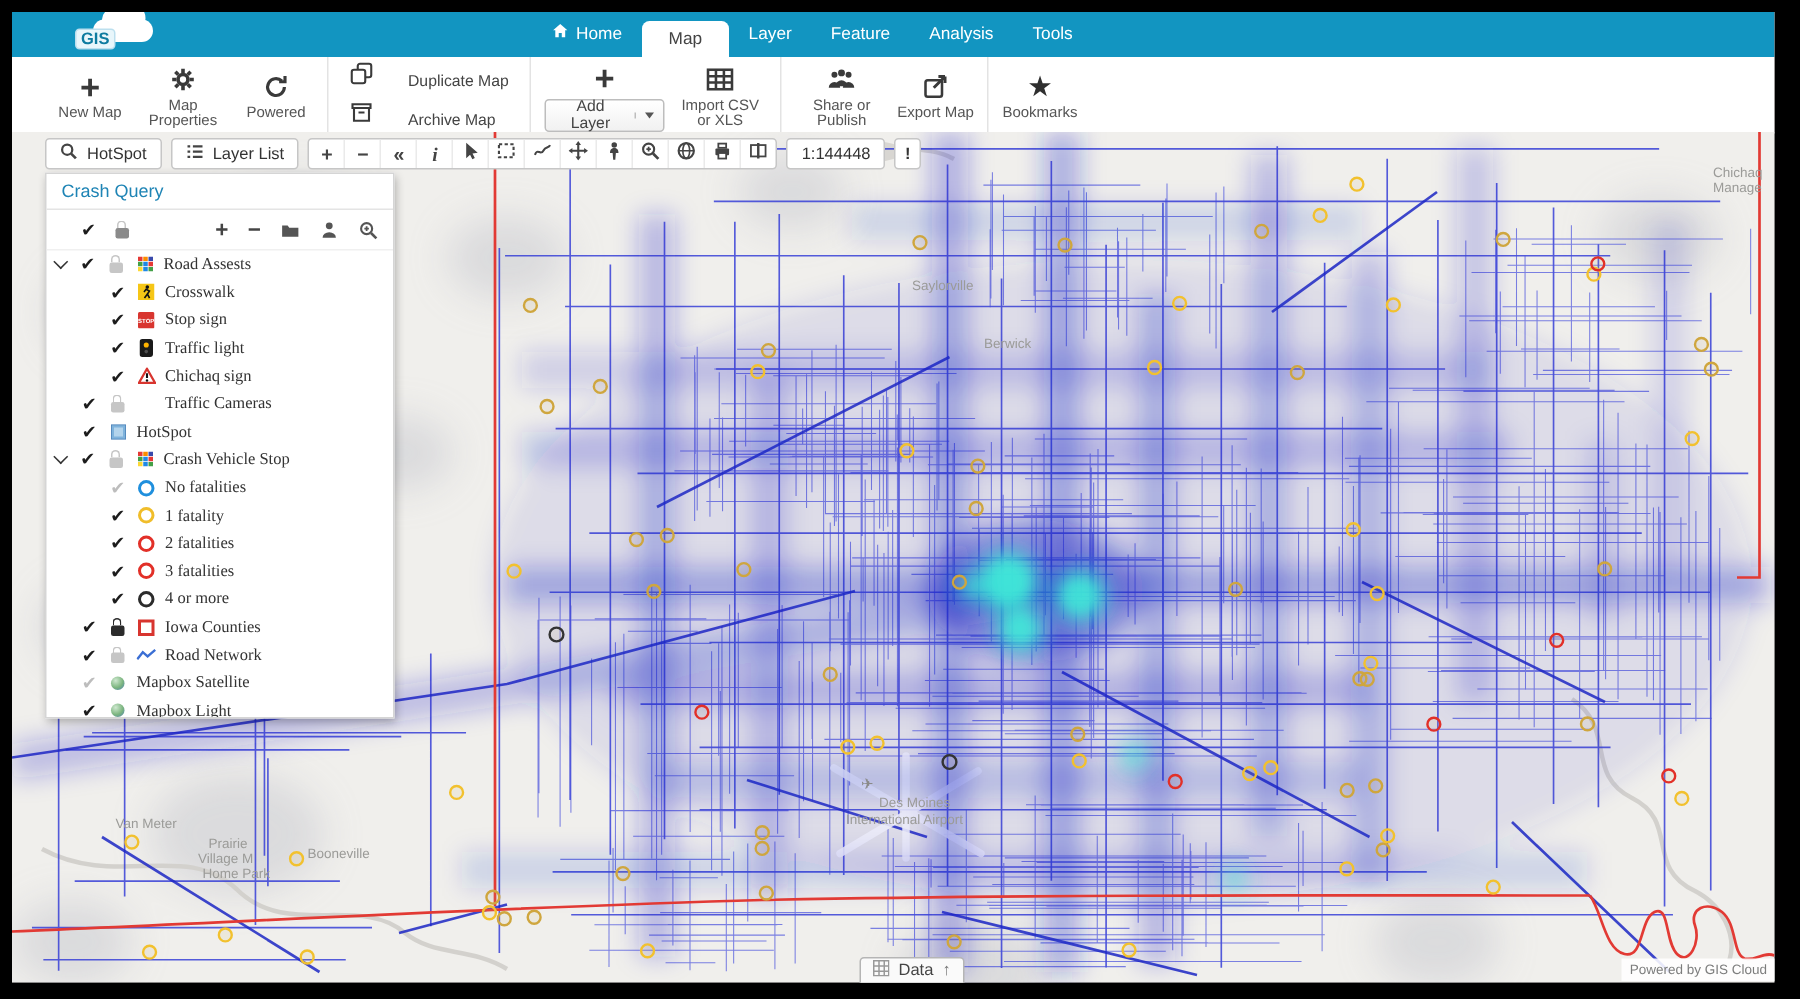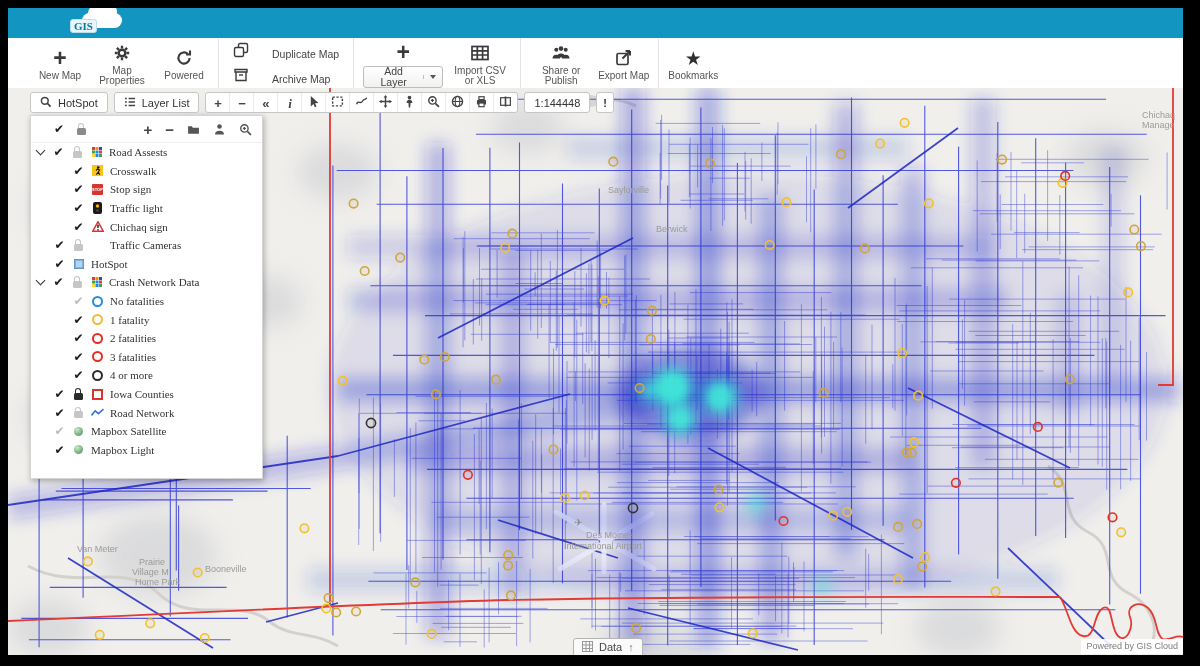--- a/index.html
+++ b/index.html
@@ -1,21 +1,21 @@
 <!DOCTYPE html>
 <html><head>
 <meta charset="utf-8">
 <style>
   html,body{margin:0;padding:0;background:#000;width:1200px;height:666px;overflow:hidden;
     font-family:"Liberation Sans","DejaVu Sans",sans-serif;}
   .app{position:absolute;left:8px;top:8px;width:1175px;height:647px;background:#efeeec;overflow:hidden;}
 
   
   .topbar{position:relative;height:30px;background:#1295c1;}
-  .logo{position:absolute;left:60px;top:3px;width:70px;height:26px;font-family:Liberation Serif, serif;}
+  .logo{position:absolute;left:40px;top:3px;width:70px;height:26px;}
   .cloud{position:absolute;left:14px;top:2px;width:40px;height:15px;background:#fff;border-radius:10px;}
   .cloud::before{content:"";position:absolute;left:6px;top:-7px;width:14px;height:14px;background:#fff;border-radius:50%;}
   .cloud::after{content:"";position:absolute;left:17px;top:-10px;width:18px;height:18px;background:#fff;border-radius:50%;}
   .logotext{position:absolute;left:2px;top:8px;font-size:11px;font-weight:bold;color:#0d7ba0;
     background:#e8f6fb;border-radius:3px;padding:0 3px;border:1px solid #bcdfee;z-index:2;}
   .menu{position:absolute;left:347px;top:0;height:30px;display:flex;align-items:flex-end;}
   .mitem{color:#fff;font-size:11.5px;padding:0 13px;line-height:30px;height:30px;display:flex;align-items:center;gap:5px;cursor:default;}
   .mitem.active{background:#fff;color:#444;height:24px;line-height:24px;border-radius:5px 5px 0 0;padding:0 18px;}
 
   
@@ -256,20 +256,43 @@
           <text x="566" y="438" font-size="10" fill="#8a8a88">✈</text>
         </g>
       </svg>
   </div>
 
   <div class="topbar">
     <div class="logo">
       <div class="cloud"></div>
       <div class="logotext">GIS</div>
     </div>
+    <div class="menu" id="menu">
+        <div class="mitem">
+          <span><svg width="11" height="11" viewBox="0 0 12 12">
+              <path d="M6 1 L11.2 5.6 H9.6 V10.8 H7.1 V7.6 H4.9 V10.8 H2.4 V5.6 H0.8 Z" fill="#fff"></path>
+            </svg></span>
+          <span>Home</span>
+        </div>
+        <div class="mitem active">
+          <span>Map</span>
+        </div>
+        <div class="mitem">
+          <span>Layer</span>
+        </div>
+        <div class="mitem">
+          <span>Feature</span>
+        </div>
+        <div class="mitem">
+          <span>Analysis</span>
+        </div>
+        <div class="mitem">
+          <span>Tools</span>
+        </div>
+      </div>
   </div>
 
   <div class="ribbon" id="ribbon">
       <div class="rgroup">
         <div class="ritem">
           <div class="ricon">
             <span class="bigplus">+</span>
           </div>
           <div>New Map</div>
         </div>
@@ -464,20 +487,21 @@
       </div>
     <div class="tbtn">
       <span>1:144448</span>
     </div>
     <div class="tbtn alertb">
       <span>!</span>
     </div>
   </div>
 
   <div class="panel">
+    <div class="ptitle">Crash Query</div>
     <div class="phdr">
       <div class="lft">
         <span class="chk hic">✔</span>
         <span class="lock open" style="background:#8a8a8a"></span>
       </div>
       <div class="rgt" id="phdr-tools">
           <div class="hic">
             <span class="glyph" style="font-size:15px">+</span>
           </div>
           <div class="hic">
@@ -644,21 +668,21 @@
                 <rect x="7" width="3" height="3" fill="#3949ab"></rect>
                 <rect y="3.5" width="3" height="3" fill="#43a047"></rect>
                 <rect x="3.5" y="3.5" width="3" height="3" fill="#1e88e5"></rect>
                 <rect x="7" y="3.5" width="3" height="3" fill="#e53935"></rect>
                 <rect y="7" width="3" height="3" fill="#fdd835"></rect>
                 <rect x="3.5" y="7" width="3" height="3" fill="#1e88e5"></rect>
                 <rect x="7" y="7" width="3" height="3" fill="#43a047"></rect>
               </svg>
             </span>
           </span>
-          <span class="plabel">Crash Network Data</span>
+          <span class="plabel">Crash Vehicle Stop</span>
         </div>
         <div class="prow">
           <span class="cell"></span>
           <span class="cell"></span>
           <span class="cell">
             <span class="chk gray">✔</span>
           </span>
           <span class="cell">
             <span class="ring" style="border-color:#1f8fdd"></span>
           </span>

